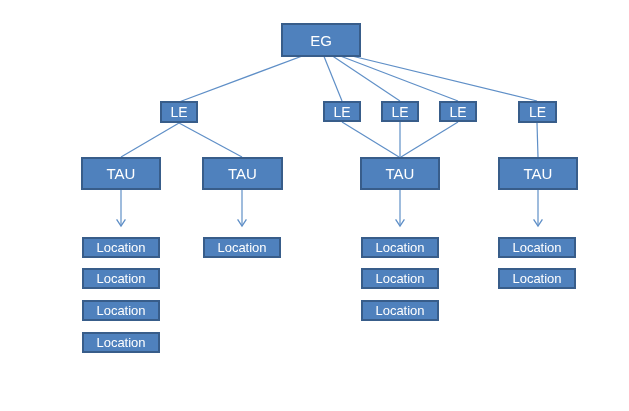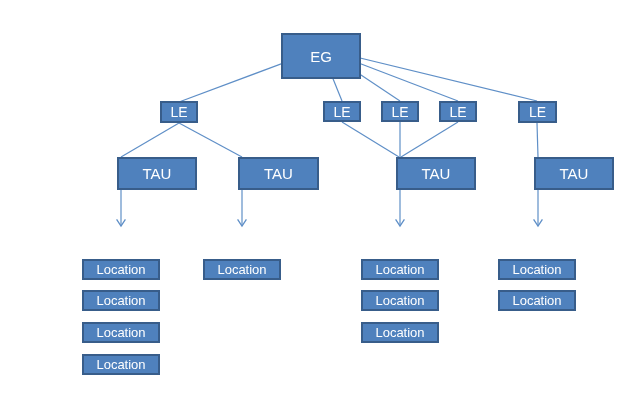--- a/index.html
+++ b/index.html
@@ -19,22 +19,22 @@
     background:var(--fill,#4f81bd);
     border:2px solid var(--border,#385d8a);
     color:var(--text,#ffffff);
     display:flex;align-items:center;justify-content:center;
     text-align:center;
     line-height:1;
     user-select:none;
   }
   .node-eg{font-size:15px;}
   .node-le{border-radius:0;font-size:14px;}
-  .node-tau{font-size:15px;margin-left:36px;}
-  .node-loc{font-size:13px;margin-top:22px;}
+  .node-tau{font-size:15px;}
+  .node-loc{font-size:13px;}
 </style>
 </head>
 <body>
 
 <div class="canvas">
 
   <svg class="connectors" width="629" height="411" xmlns="http://www.w3.org/2000/svg">
     <defs>
       <marker id="arrowOpen" viewBox="0 0 10 10" refX="7" refY="5" markerWidth="11" markerHeight="11" orient="auto" markerUnits="userSpaceOnUse">
         <path class="arrowhead" d="M1,1 L7,5 L1,9"></path>
@@ -53,21 +53,21 @@
     <line class="connector" x1="400" y1="122" x2="400" y2="157"></line>
     <line class="connector" x1="458" y1="122" x2="401" y2="157"></line>
     <line class="connector" x1="537" y1="123" x2="538" y2="157"></line>
 
     <line class="connector" x1="121" y1="190" x2="121" y2="226" marker-end="url(#arrowOpen)"></line>
     <line class="connector" x1="242" y1="190" x2="242" y2="226" marker-end="url(#arrowOpen)"></line>
     <line class="connector" x1="400" y1="190" x2="400" y2="226" marker-end="url(#arrowOpen)"></line>
     <line class="connector" x1="538" y1="190" x2="538" y2="226" marker-end="url(#arrowOpen)"></line>
   </svg>
 
-  <div class="node node-eg" style="left:281px;top:33px;width:80px;height:46px;align-items:center;">
+  <div class="node node-eg" style="left:281px;top:23px;width:80px;height:34px;align-items:center;">
     <span>EG</span>
   </div>
 
   <div class="node node-le" style="left:160px;top:101px;width:38px;height:22px;">
     <span>LE</span>
   </div>
   <div class="node node-le" style="left:323px;top:101px;width:38px;height:21px;">
     <span>LE</span>
   </div>
   <div class="node node-le" style="left:381px;top:101px;width:38px;height:21px;">

